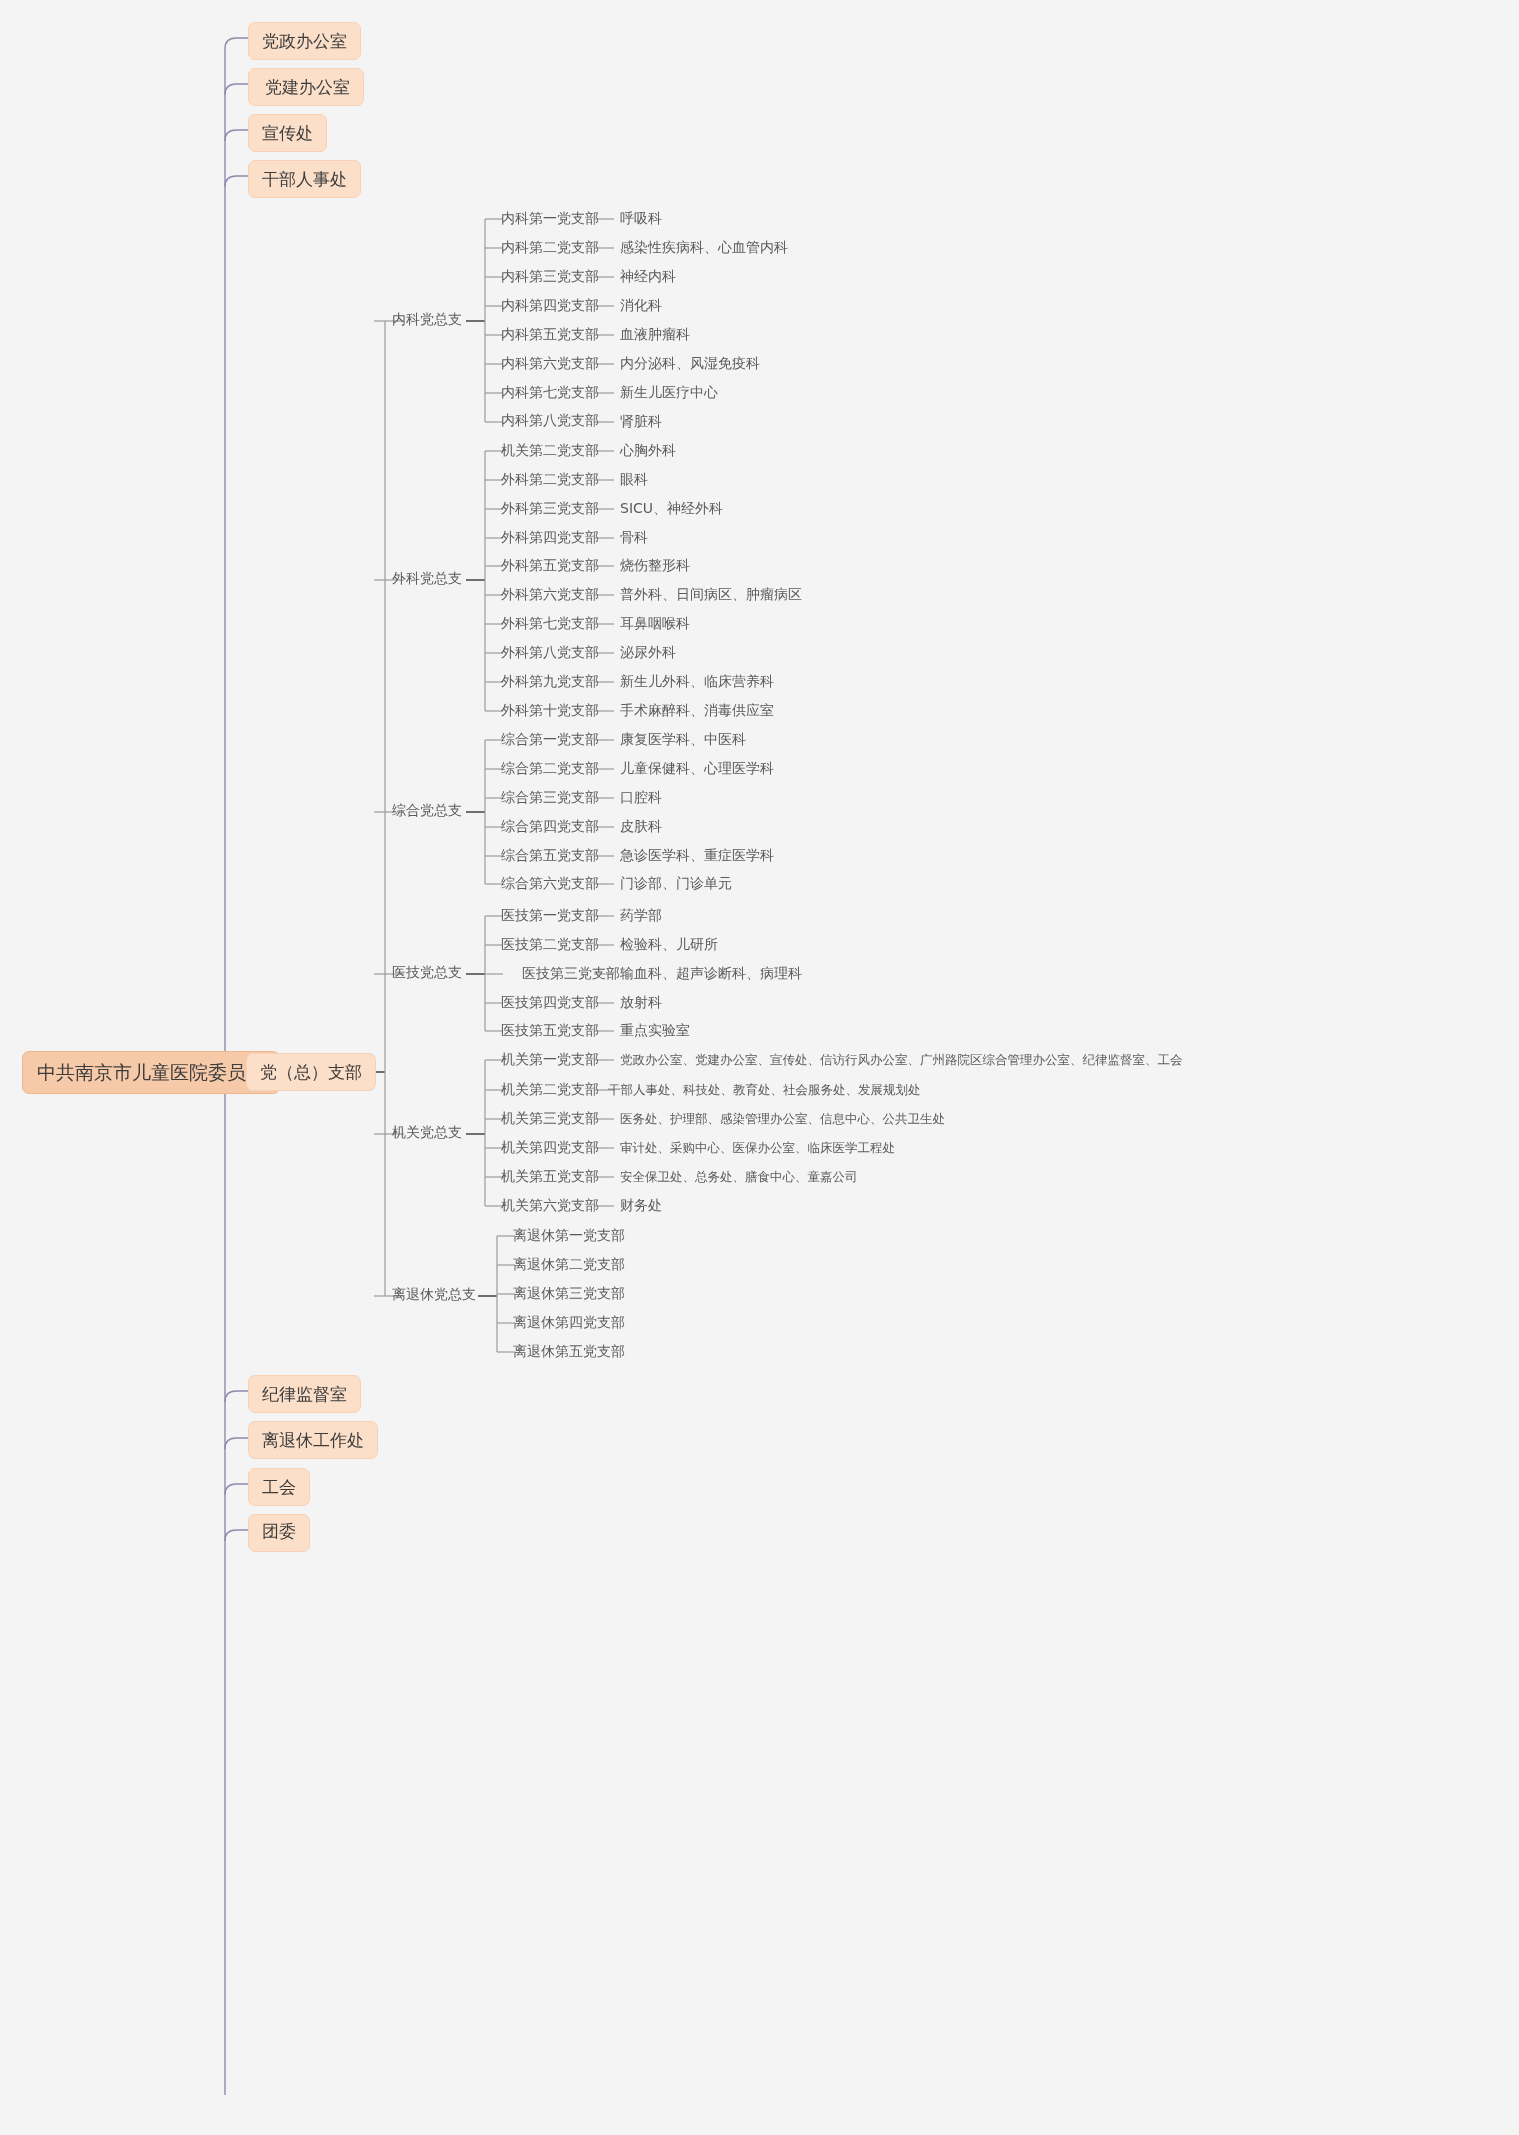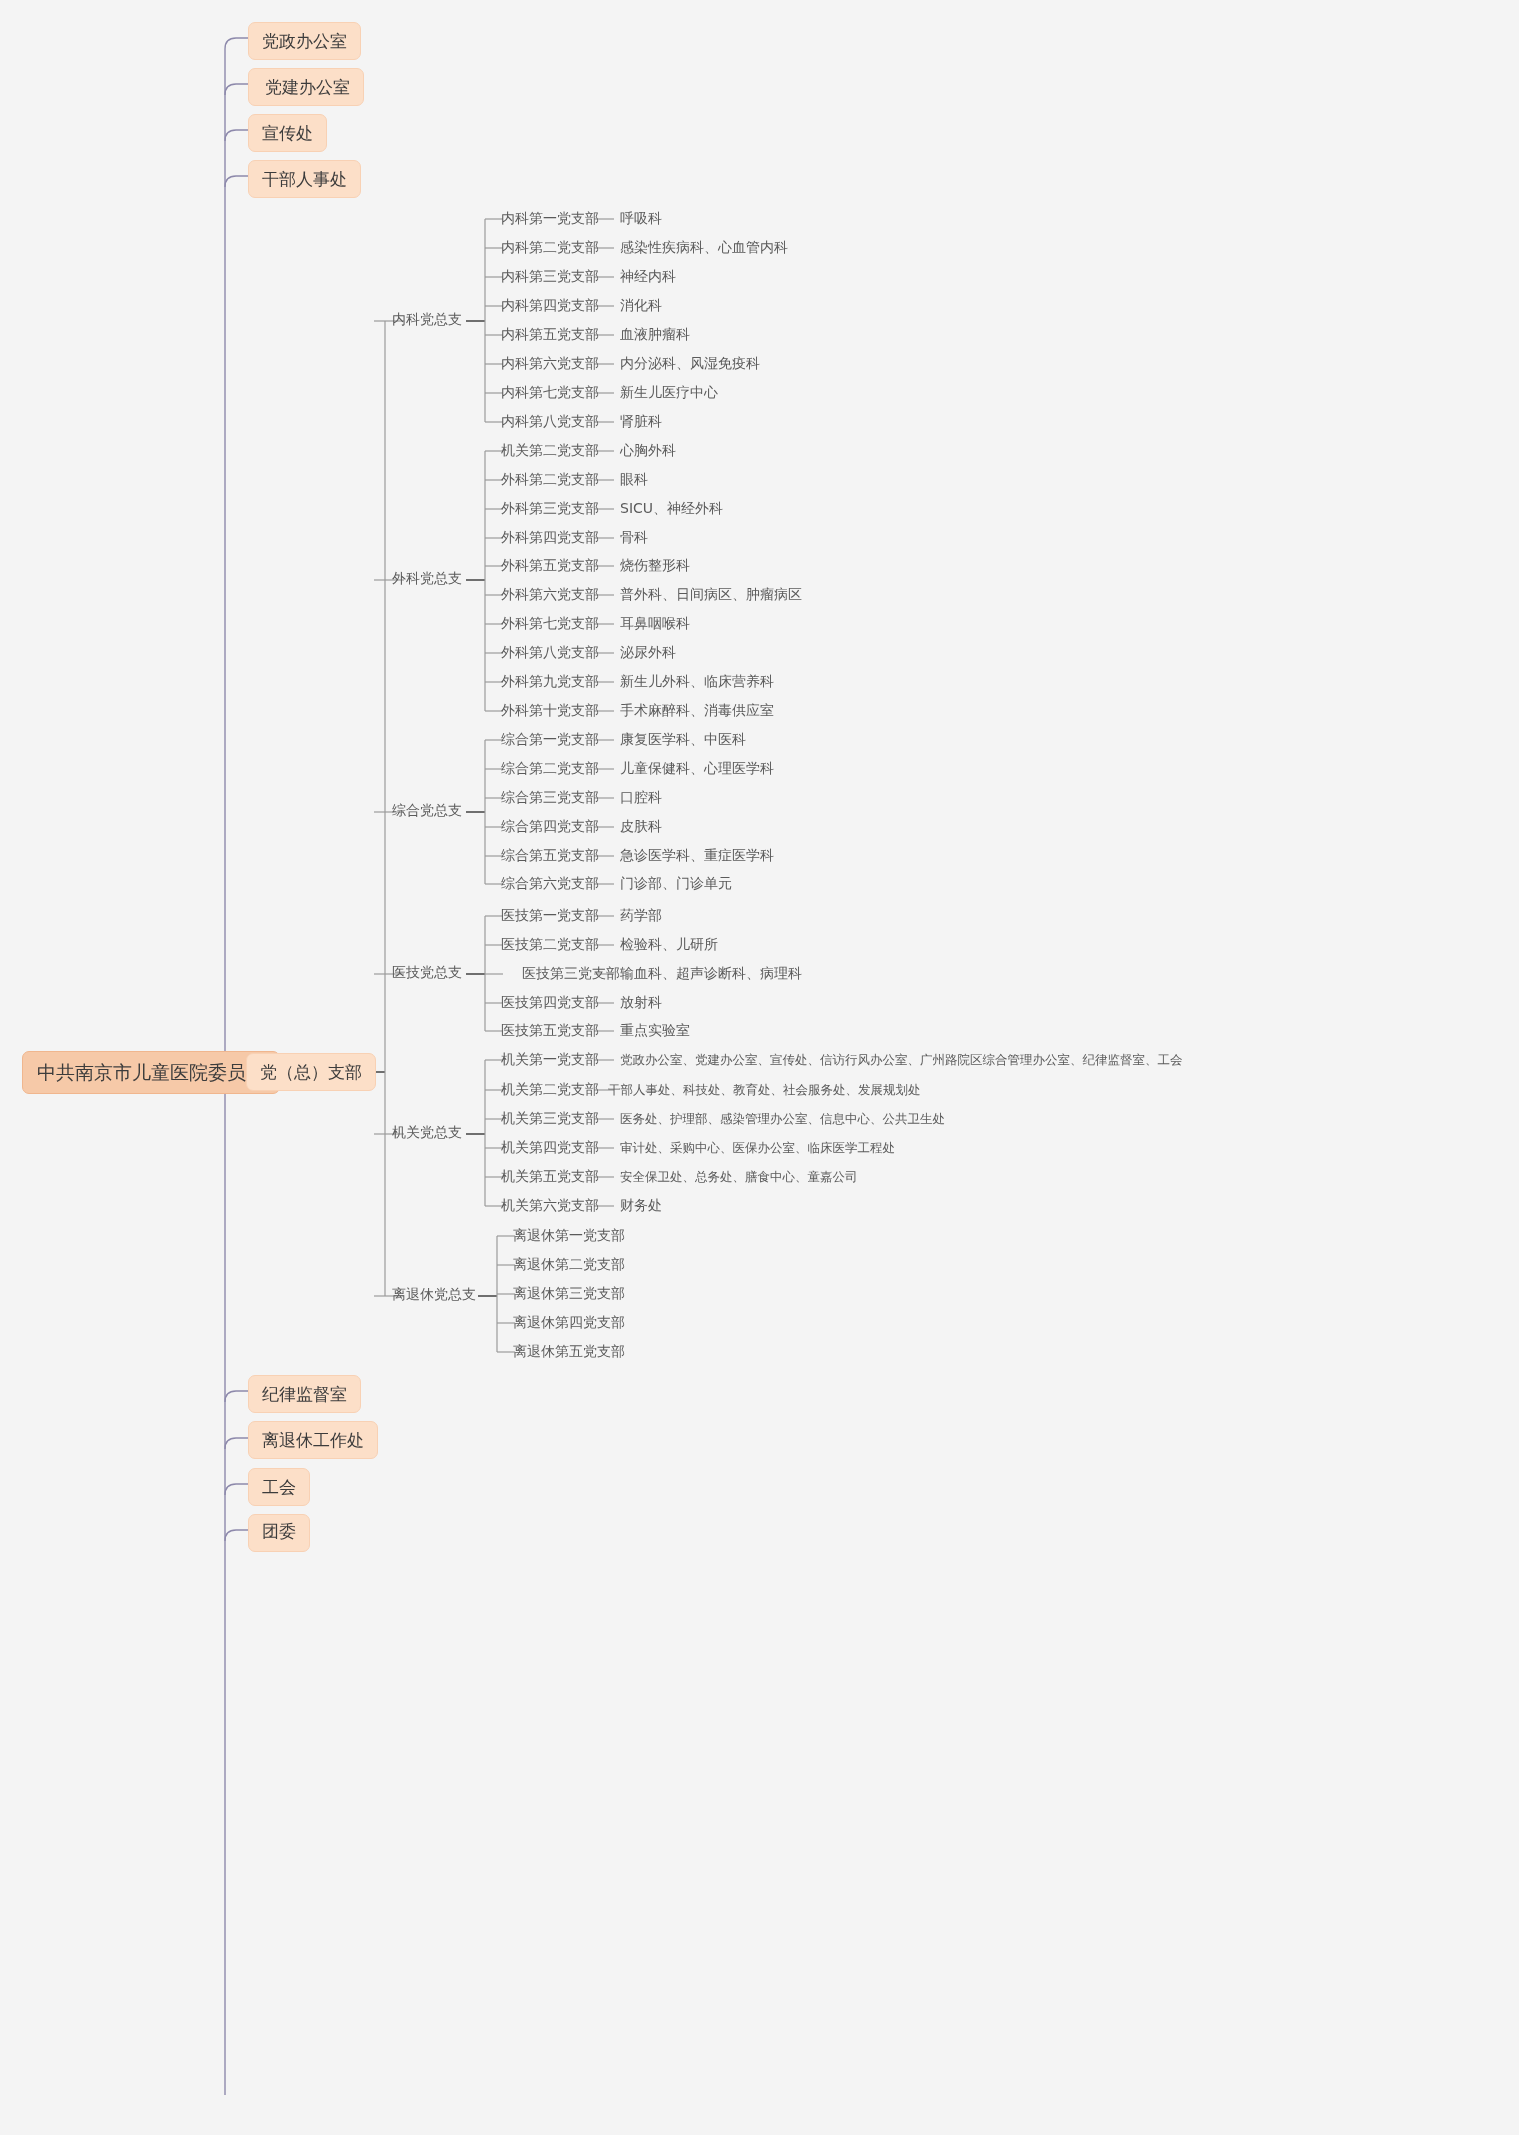--- a/index.html
+++ b/index.html
@@ -314,21 +314,21 @@
       <span>内分泌科、风湿免疫科</span>
     </div>
 
   <div class="node node-plain node-leaf" style="left:501px; top:384px;">
       <span>内科第七党支部</span>
     </div>
   <div class="node node-plain node-leaf" style="left:620px; top:384px;">
       <span>新生儿医疗中心</span>
     </div>
 
-  <div class="node node-plain node-leaf" style="left:501px; top:413px;">
+  <div class="node node-plain node-leaf" style="left:501px; top:413px;font-family:Liberation Mono, monospace;">
       <span>内科第八党支部</span>
     </div>
   <div class="node node-plain node-leaf" style="left:620px; top:413px;">
       <span>肾脏科</span>
     </div>
 
   <div class="node node-plain node-leaf" style="left:501px; top:442px;">
       <span>机关第二党支部</span>
     </div>
   <div class="node node-plain node-leaf" style="left:620px; top:442px;">

